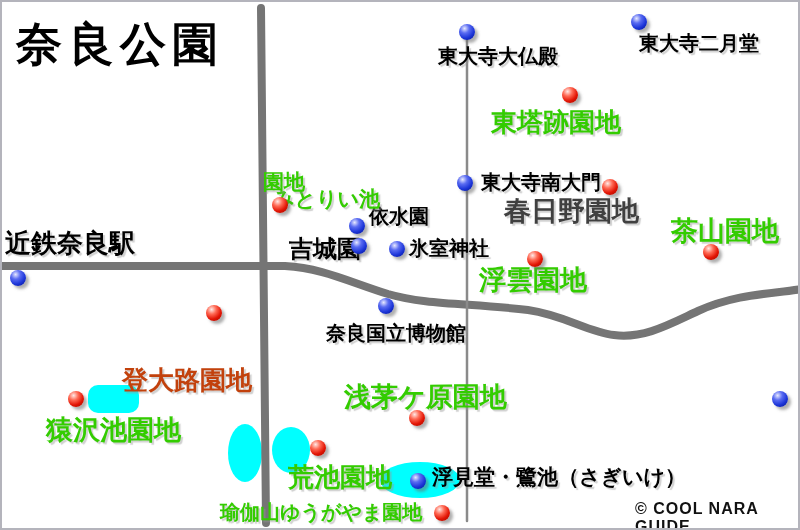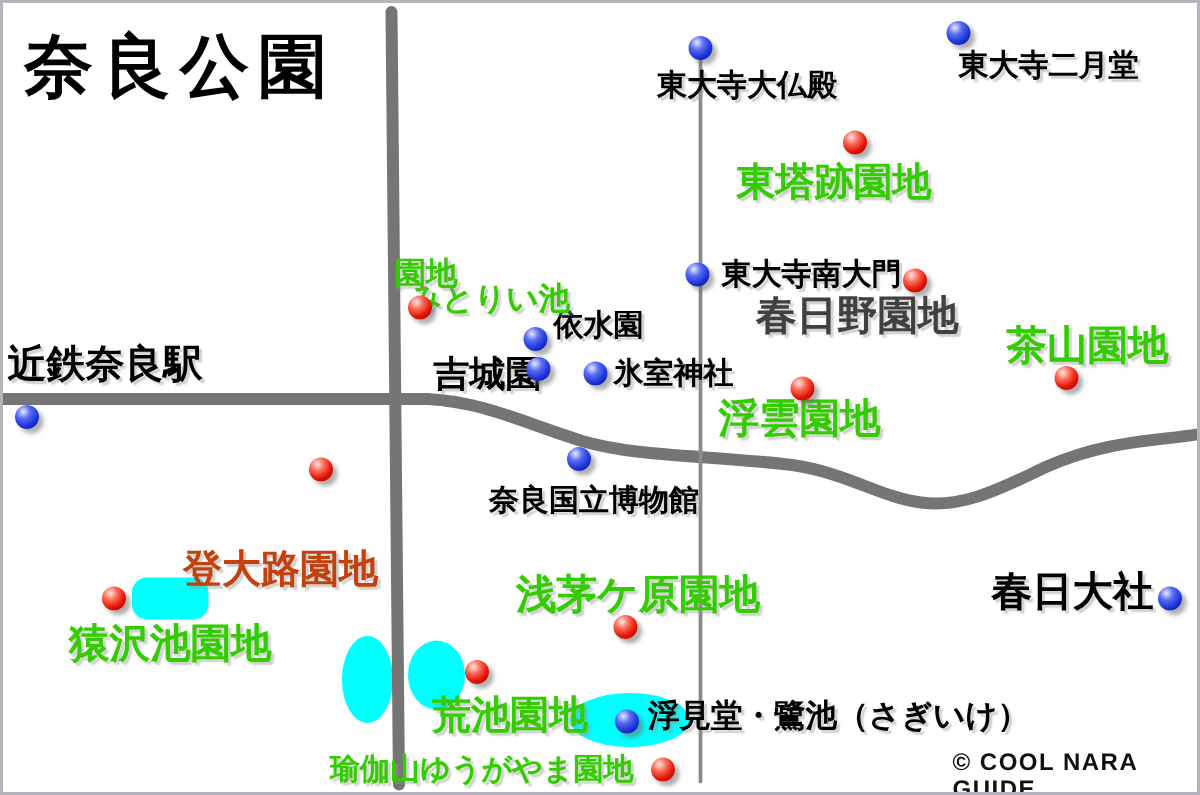--- a/index.html
+++ b/index.html
@@ -73,21 +73,20 @@
     </svg>
   <div id="map-layer">
       <div class="map-label place" style="left: 436px; top: 44px; font-size: 20px; color: rgb(0, 0, 0);">東大寺大仏殿</div>
       <div class="map-label place" style="left: 637px; top: 31px; font-size: 20px; color: rgb(0, 0, 0);">東大寺二月堂</div>
       <div class="map-label place" style="left: 479px; top: 170px; font-size: 20px; color: rgb(0, 0, 0);">東大寺南大門</div>
       <div class="map-label place" style="left: 367px; top: 204px; font-size: 20px; color: rgb(0, 0, 0);">依水園</div>
       <div class="map-label place" style="left: 287px; top: 234px; font-size: 24px; color: rgb(0, 0, 0);">吉城園</div>
       <div class="map-label place" style="left: 407px; top: 236px; font-size: 20px; color: rgb(0, 0, 0);">氷室神社</div>
       <div class="map-label place" style="left: 3px; top: 228px; font-size: 26px; color: rgb(0, 0, 0);">近鉄奈良駅</div>
       <div class="map-label place" style="left: 324px; top: 321px; font-size: 20px; color: rgb(0, 0, 0);">奈良国立博物館</div>
-      <div class="map-label place" style="left: 659px; top: 379px; font-size: 27px; color: rgb(0, 0, 0);">春日大社</div>
       <div class="map-label park" style="left: 489px; top: 107px; font-size: 26px; color: rgb(51, 204, 0);">東塔跡園地</div>
       <div class="map-label place" style="left: 430px; top: 464px; font-size: 21px; color: rgb(0, 0, 0);">浮見堂・鷺池（さぎいけ）</div>
       <div class="map-label park" style="left: 271px; top: 147px; font-size: 21px; color: rgb(51, 204, 0); margin-top: 39px;">みとりい池</div>
       <div class="map-label park" style="left: 261px; top: 169px; font-size: 21px; color: rgb(51, 204, 0);">園地</div>
       <div class="map-label park" style="left: 502px; top: 195px; font-size: 27px; color: #404040;">春日野園地</div>
       <div class="map-label park" style="left: 669px; top: 215px; font-size: 27px; color: rgb(51, 204, 0);">茶山園地</div>
       <div class="map-label park" style="left: 477px; top: 264px; font-size: 27px; color: rgb(51, 204, 0);">浮雲園地</div>
       <div class="map-label park" style="left: 120px; top: 323px; font-size: 26px; color: #c2410c; margin-top: 42px;">登大路園地</div>
       <div class="map-label park" style="left: 44px; top: 414px; font-size: 27px; color: rgb(51, 204, 0);">猿沢池園地</div>
       <div class="map-label park" style="left: 342px; top: 381px; font-size: 27px; color: rgb(51, 204, 0);">浅茅ケ原園地</div>

